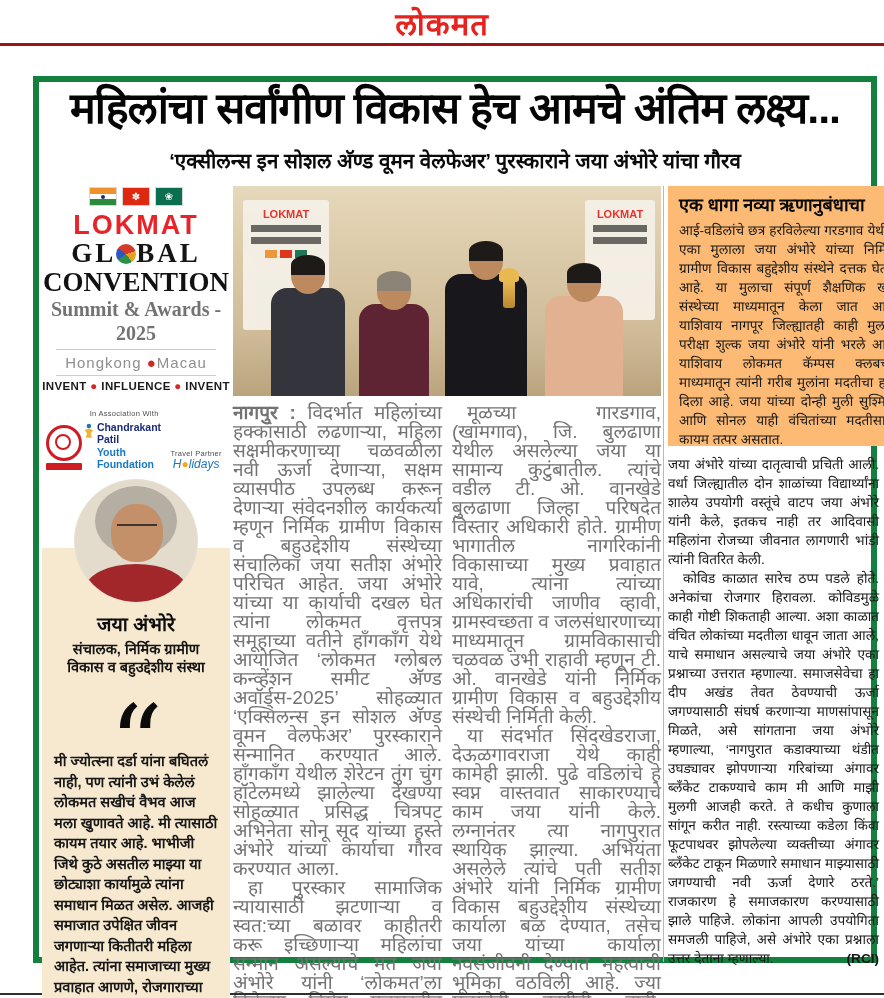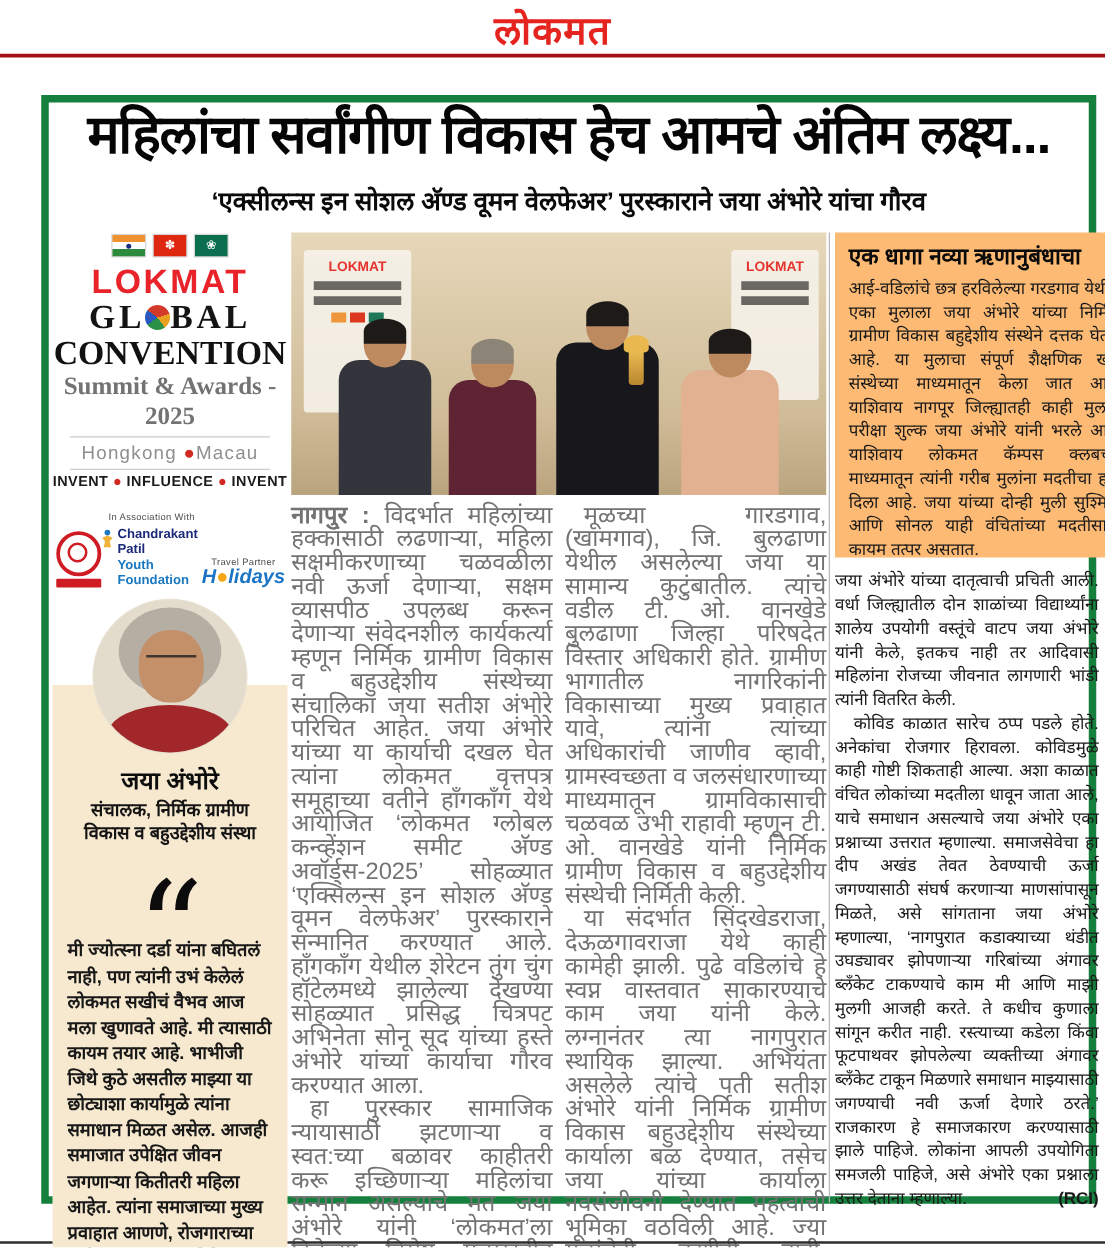--- a/index.html
+++ b/index.html
@@ -44,21 +44,21 @@
   .emblem-wrap{width:44px;text-align:center;}
   .emblem{width:30px;height:30px;border:3px solid #cf1b24;border-radius:50%;margin:0 auto;position:relative;}
   .emblem::after{content:"";position:absolute;left:6px;top:6px;width:12px;height:12px;border:2px solid #cf1b24;border-radius:50%;}
   .emblem-base{width:36px;height:7px;background:#cf1b24;margin:2px auto 0;border-radius:1px;}
   .assoc{flex:1;text-align:center;}
   .tiny{font-size:7.5px;color:#4d4d4d;letter-spacing:0.3px;}
   .cp-row{display:flex;align-items:flex-start;justify-content:center;gap:3px;margin-top:3px;}
   .cp-name{color:#1b2a7a;font-weight:bold;font-size:10.5px;line-height:1.15;text-align:left;}
   .cp-name .yf{color:#1878c2;display:block;}
   .travel{width:70px;text-align:center;}
-  .holidays{color:#1b74c4;font-weight:bold;font-style:italic;font-size:16px;line-height:1;}
+  .holidays{color:#1b74c4;font-weight:normal;font-style:italic;font-size:12px;line-height:1;}
   .sun{color:#f5a515;font-style:normal;}
 
   
   .avatar{width:122px;height:122px;border-radius:50%;margin:10px auto 0;position:relative;z-index:2;background:#e3dccd;overflow:hidden;box-shadow:0 0 0 1px #e8e0d0;}
   .av-hair{position:absolute;top:6px;left:20px;width:82px;height:70px;border-radius:50%;background:#b4aea3;}
   .av-face{position:absolute;top:24px;left:36px;width:52px;height:58px;border-radius:46%;background:#c4906a;}
   .av-glasses{position:absolute;top:44px;left:42px;width:40px;height:8px;border-top:2px solid #40342c;}
   .av-body{position:absolute;bottom:-10px;left:11px;width:100px;height:48px;border-radius:50% 50% 0 0;background:#a1272b;}
   .panel{background:#f7e9cf;margin-top:-54px;padding:62px 12px 16px;position:relative;z-index:1;text-align:center;min-height:322px;}
   .p-name{font-size:19.5px;font-weight:bold;color:#0d0d0d;}

